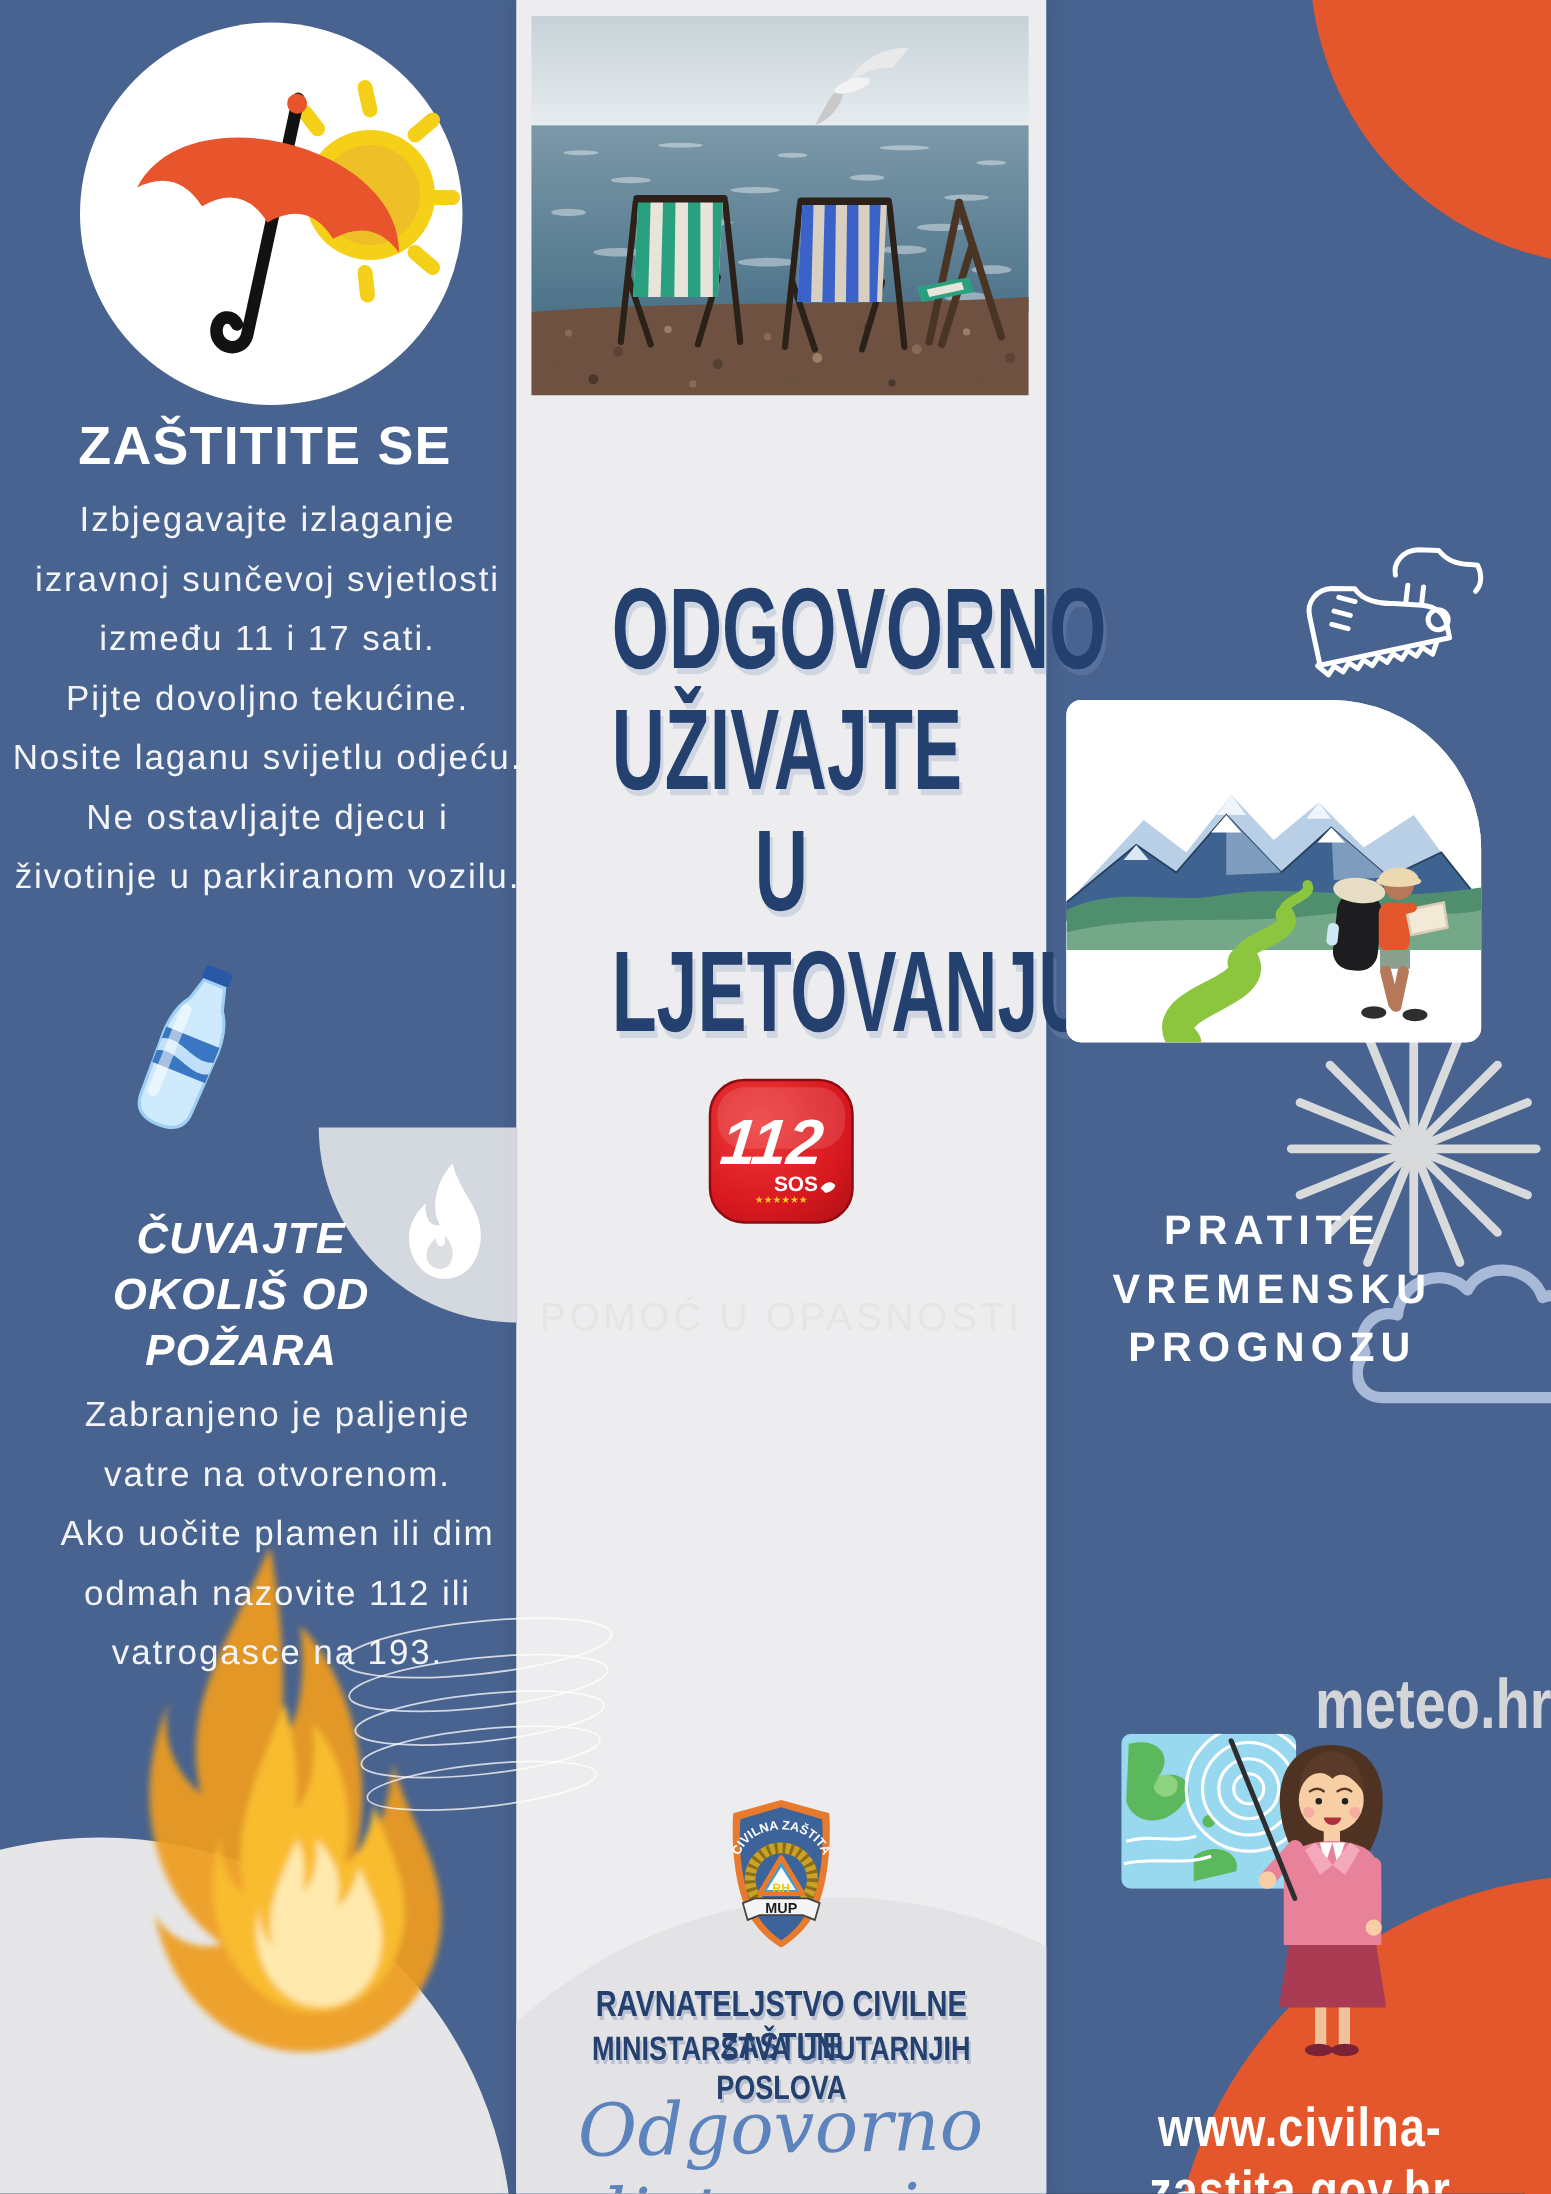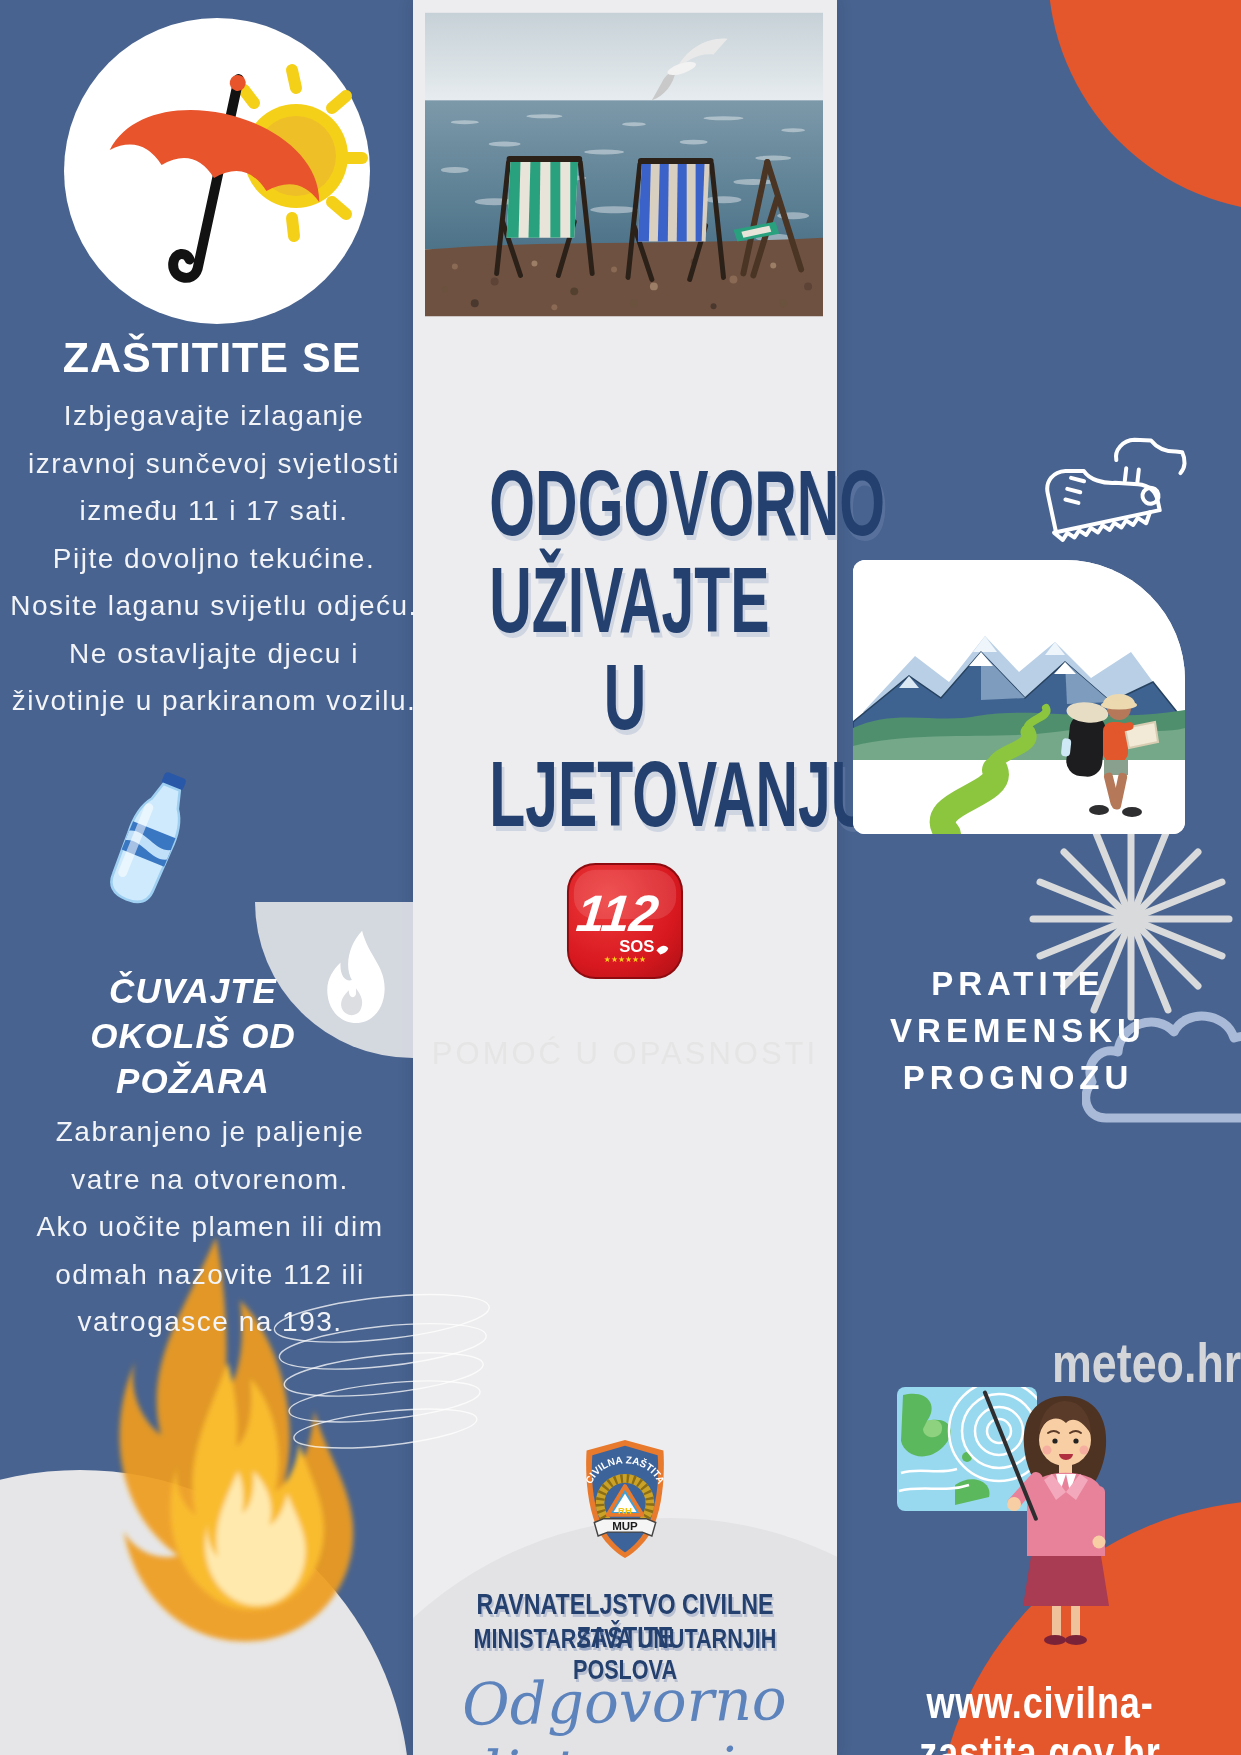--- a/index.html
+++ b/index.html
@@ -21,21 +21,21 @@
   .umbrella-circle{left:64px;top:18px;width:306px;height:306px;background:#fff;z-index:5;}
   .h-white{color:#ffffff;font-weight:bold;z-index:6;}
   .protect-title{left:0;top:333px;width:424px;font-size:43px;letter-spacing:1px;text-align:center;}
   .body-white{color:#f2f4f7;font-size:28px;line-height:47.5px;letter-spacing:1.5px;z-index:6;}
   .protect-text{left:0;top:392px;width:428px;}
   .bottle{left:105px;top:768px;width:92px;height:140px;transform:rotate(22deg);z-index:5;}
   .fan{left:255px;top:902px;width:158px;height:156px;background:rgba(225,226,230,.92);
        border-bottom-left-radius:100%;z-index:4;}
   .fan-flame{position:absolute;left:62px;top:22px;width:82px;height:112px;}
   .fire-title{left:0;top:968px;width:386px;font-size:35px;line-height:45px;letter-spacing:1px;font-style:italic;}
-  .fire-text{left:0;top:1108px;width:420px;}
+  .fire-text{left:0;top:1108px;width:420px;padding-left:12px;}
   .coil{left:268px;top:1288px;width:240px;height:178px;z-index:7;}
   .fire-clip{left:18px;top:1222px;width:396px;height:452px;border-radius:50%;overflow:hidden;z-index:5;}
   
   .beach{left:425px;top:12px;width:398px;height:305px;z-index:6;}
   .main-title{left:413px;top:455px;width:424px;font-size:92px;line-height:97px;font-weight:bold;
               color:#24406e;z-index:6;transform:scaleX(.64);transform-origin:50% 50%;
               text-shadow:4px 5px 0 rgba(130,150,190,.28);letter-spacing:0px;}
   .sos-logo{left:566px;top:862px;width:118px;height:118px;z-index:6;}
   .help-title{left:413px;top:1036px;width:424px;color:#e5e5e5;font-size:31px;letter-spacing:3px;z-index:6;}
   .help-text{left:405px;top:1096px;width:440px;color:#4c6fa0;font-size:28px;line-height:47.5px;

